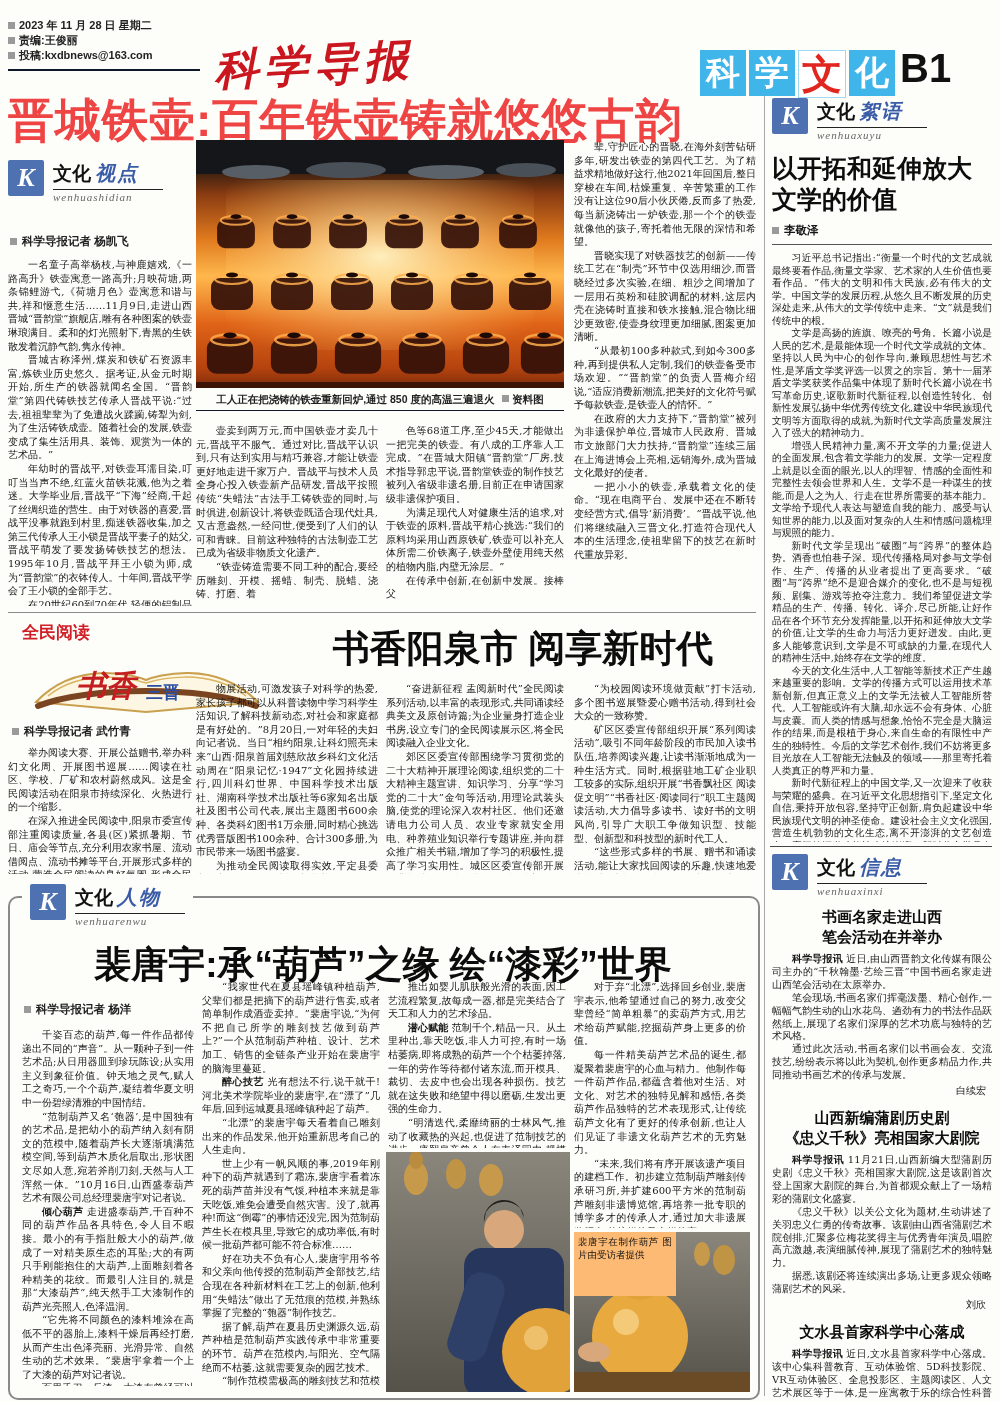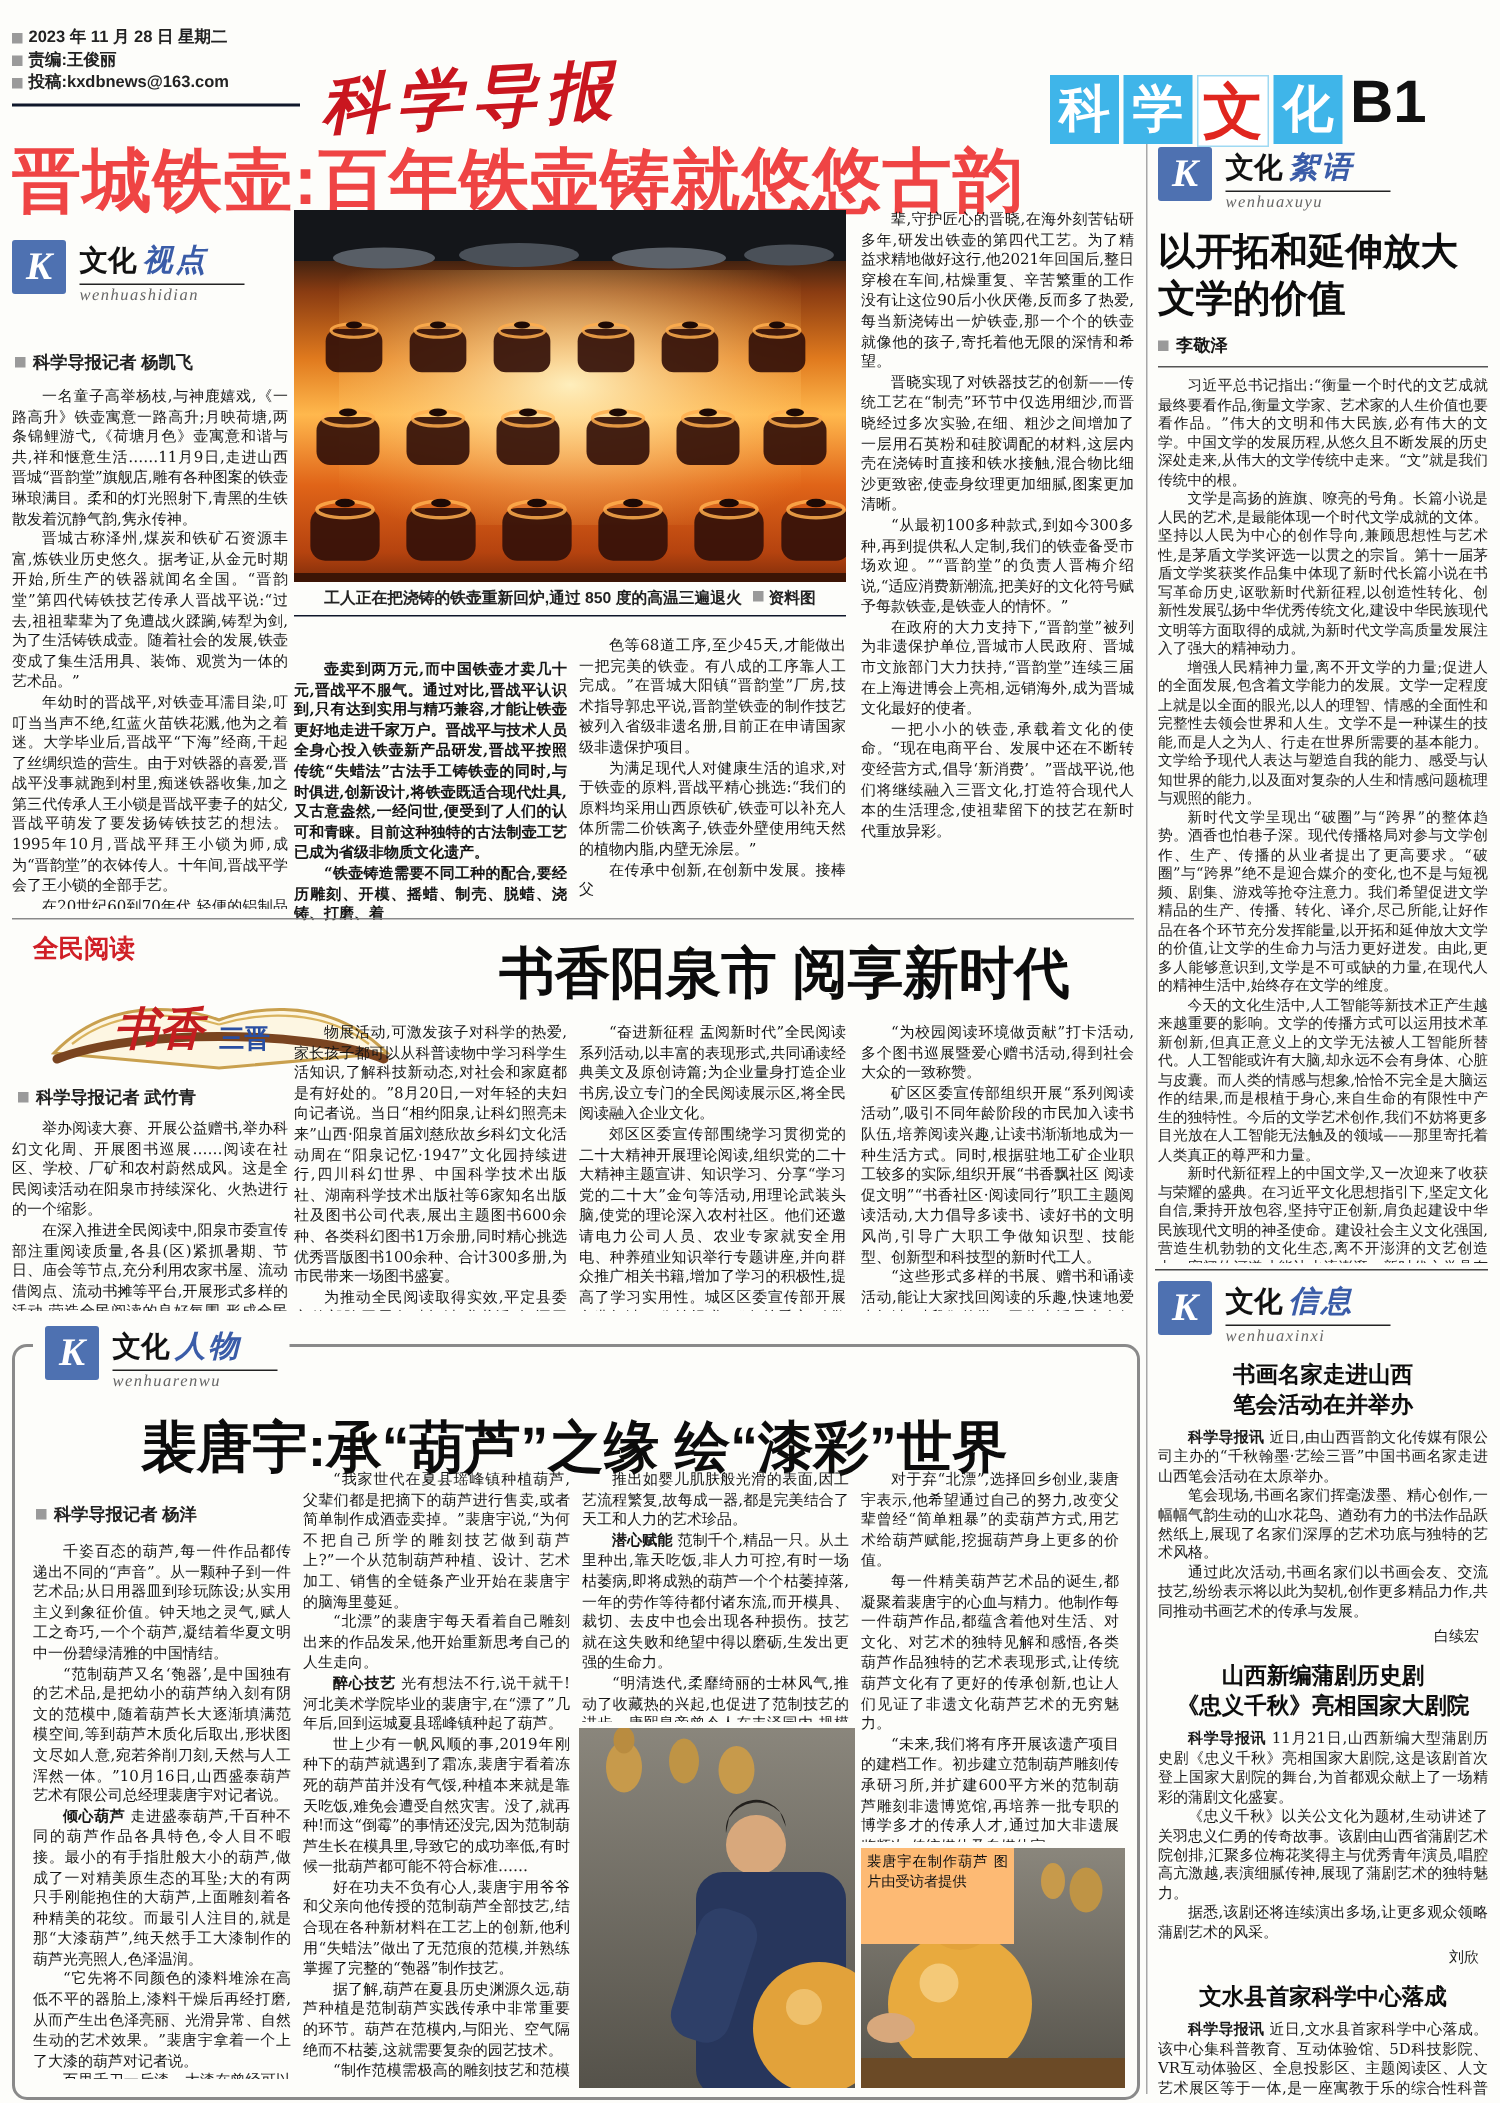--- a/index.html
+++ b/index.html
@@ -157,21 +157,21 @@
       <rect y="242" width="368" height="6" fill="#3c1405"></rect>
     </svg>
   </div>
 
   <div class="abs cap" style="left:196px;top:392px;width:368px;border-bottom:1px solid #0f172a;padding-bottom:4px;">
     <span>工人正在把浇铸的铁壶重新回炉,通过 850 度的高温三遍退火</span>
     <span class="sq" style="display:inline-block;vertical-align:1px;margin-left:5px;"></span>
     <span>资料图</span>
   </div>
 
-  <div class="abs col" style="left:196px;top:440px;width:182px;height:182px;font-weight:bold;">
+  <div class="abs col" style="left:196px;top:424px;width:182px;height:182px;">
     <p>壶卖到两万元,而中国铁壶才卖几十元,晋战平不服气。通过对比,晋战平认识到,只有达到实用与精巧兼容,才能让铁壶更好地走进千家万户。晋战平与技术人员全身心投入铁壶新产品研发,晋战平按照传统“失蜡法”古法手工铸铁壶的同时,与时俱进,创新设计,将铁壶既适合现代灶具,又古意盎然,一经问世,便受到了人们的认可和青睐。目前这种独特的古法制壶工艺已成为省级非物质文化遗产。</p>
     <p>“铁壶铸造需要不同工种的配合,要经历雕刻、开模、摇蜡、制壳、脱蜡、浇铸、打磨、着</p>
   </div>
   <div class="abs col" style="left:386px;top:424px;width:178px;height:182px;">
     <p>色等68道工序,至少45天,才能做出一把完美的铁壶。有八成的工序靠人工完成。”在晋城大阳镇“晋韵堂”厂房,技术指导郭忠平说,晋韵堂铁壶的制作技艺被列入省级非遗名册,目前正在申请国家级非遗保护项目。</p>
     <p>为满足现代人对健康生活的追求,对于铁壶的原料,晋战平精心挑选:“我们的原料均采用山西原铁矿,铁壶可以补充人体所需二价铁离子,铁壶外壁使用纯天然的植物内脂,内壁无涂层。”</p>
     <p>在传承中创新,在创新中发展。接棒父</p>
   </div>
   <div class="abs col" style="left:574px;top:140px;width:182px;height:466px;">
     <p>辈,守护匠心的晋晓,在海外刻苦钻研多年,研发出铁壶的第四代工艺。为了精益求精地做好这行,他2021年回国后,整日穿梭在车间,枯燥重复、辛苦繁重的工作没有让这位90后小伙厌倦,反而多了热爱,每当新浇铸出一炉铁壶,那一个个的铁壶就像他的孩子,寄托着他无限的深情和希望。</p>
@@ -243,22 +243,22 @@
   <div class="abs col" style="left:22px;top:1028px;width:172px;height:358px;">
     <p>千姿百态的葫芦,每一件作品都传递出不同的“声音”。从一颗种子到一件艺术品;从日用器皿到珍玩陈设;从实用主义到象征价值。钟天地之灵气,赋人工之奇巧,一个个葫芦,凝结着华夏文明中一份碧绿清雅的中国情结。</p>
     <p>“范制葫芦又名‘匏器’,是中国独有的艺术品,是把幼小的葫芦纳入刻有阴文的范模中,随着葫芦长大逐渐填满范模空间,等到葫芦木质化后取出,形状图文尽如人意,宛若斧削刀刻,天然与人工浑然一体。”10月16日,山西盛泰葫芦艺术有限公司总经理裴唐宇对记者说。</p>
     <p><b>倾心葫芦</b> <span>走进盛泰葫芦,千百种不同的葫芦作品各具特色,令人目不暇接。最小的有手指肚般大小的葫芦,做成了一对精美原生态的耳坠;大的有两只手刚能抱住的大葫芦,上面雕刻着各种精美的花纹。而最引人注目的,就是那“大漆葫芦”,纯天然手工大漆制作的葫芦光亮照人,色泽温润。</span></p>
     <p>“它先将不同颜色的漆料堆涂在高低不平的器胎上,漆料干燥后再经打磨,从而产生出色泽亮丽、光滑异常、自然生动的艺术效果。”裴唐宇拿着一个上了大漆的葫芦对记者说。</p>
     <p>百里千刀一斤漆。大漆在曾经可以说是“奢侈品”,它的文化在中国有着悠久的历史。如今,大漆产品并不罕见,裴唐宇作为省级非物质文化遗产传人,想让大漆走进寻常百姓家,让大家都能了解大漆文化,从而喜欢上它。而“葫芦”又与“福禄”谐音,葫芦蔓藤绵延、果实累累、籽粒繁多,寓意“子孙万代”“万代盘长”,被人们视为吉祥物。若这两者能结合在一起,岂不是好上加好?</p>
   </div>
 
   <div class="abs col" style="left:202px;top:980px;width:178px;height:406px;">
     <p>“我家世代在夏县瑶峰镇种植葫芦,父辈们都是把摘下的葫芦进行售卖,或者简单制作成酒壶卖掉。”裴唐宇说,“为何不把自己所学的雕刻技艺做到葫芦上?”一个从范制葫芦种植、设计、艺术加工、销售的全链条产业开始在裴唐宇的脑海里蔓延。</p>
+    <p><b>醉心技艺</b> <span>光有想法不行,说干就干!河北美术学院毕业的裴唐宇,在“漂了”几年后,回到运城夏县瑶峰镇种起了葫芦。</span></p>
     <p>“北漂”的裴唐宇每天看着自己雕刻出来的作品发呆,他开始重新思考自己的人生走向。</p>
-    <p><b>醉心技艺</b> <span>光有想法不行,说干就干!河北美术学院毕业的裴唐宇,在“漂了”几年后,回到运城夏县瑶峰镇种起了葫芦。</span></p>
     <p>世上少有一帆风顺的事,2019年刚种下的葫芦就遇到了霜冻,裴唐宇看着冻死的葫芦苗并没有气馁,种植本来就是靠天吃饭,难免会遭受自然灾害。没了,就再种!而这“倒霉”的事情还没完,因为范制葫芦生长在模具里,导致它的成功率低,有时候一批葫芦都可能不符合标准……</p>
     <p>好在功夫不负有心人,裴唐宇用爷爷和父亲向他传授的范制葫芦全部技艺,结合现在各种新材料在工艺上的创新,他利用“失蜡法”做出了无范痕的范模,并熟练掌握了完整的“匏器”制作技艺。</p>
     <p>据了解,葫芦在夏县历史渊源久远,葫芦种植是范制葫芦实践传承中非常重要的环节。葫芦在范模内,与阳光、空气隔绝而不枯萎,这就需要复杂的园艺技术。</p>
     <p>“制作范模需极高的雕刻技艺和范模的翻制技艺。而漆艺髹饰要髹漆16至20遍,每一层的颜色都是交替的,有银朱色、天青色、孔雀蓝等,有时为了艺术效果,也点缀一些螺钿或者金箔。”裴唐宇介绍。每髹一层漆,阴干之后,要用不同参数的砂纸,进行打磨,直到表面透亮光滑,撒上珍珠粉,再用手</p>
   </div>
 
   <div class="abs col" style="left:388px;top:980px;width:178px;height:168px;">
     <p>推出如婴儿肌肤般光滑的表面,因工艺流程繁复,故每成一器,都是完美结合了天工和人力的艺术珍品。</p>
     <p><b>潜心赋能</b> <span>范制千个,精品一只。从土里种出,靠天吃饭,非人力可控,有时一场枯萎病,即将成熟的葫芦一个个枯萎掉落,一年的劳作等待都付诸东流,而开模具、裁切、去皮中也会出现各种损伤。技艺就在这失败和绝望中得以磨砺,生发出更强的生命力。</span></p>
     <p>“明清迭代,柔靡绮丽的士林风气,推动了收藏热的兴起,也促进了范制技艺的进步。康熙皇帝曾令人在丰泽园内,规模化种植范制葫芦,所产‘匏器’,匠心独具,登峰造极,堪称范制葫芦中的官窑。”裴唐宇说。今天,在北京故宫博物院还珍藏有四百多件精</p>

